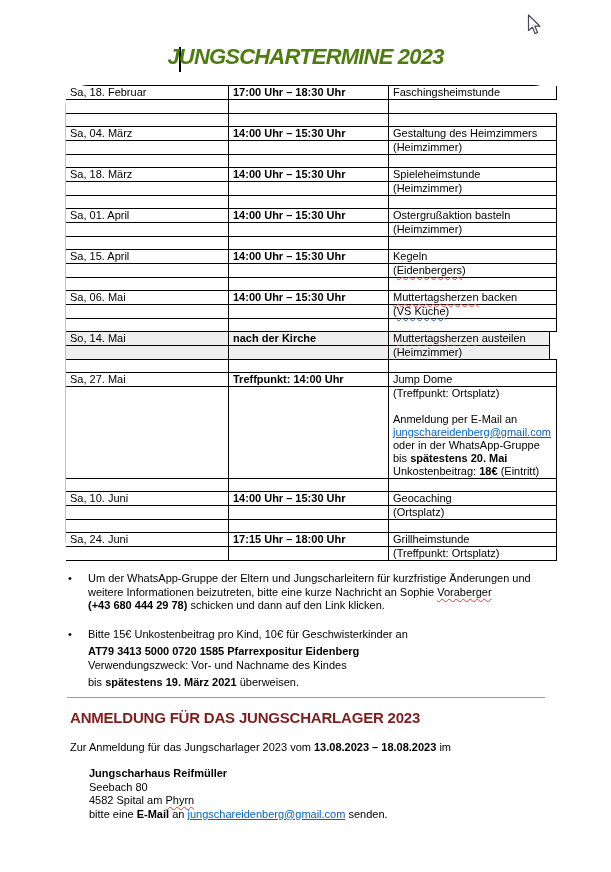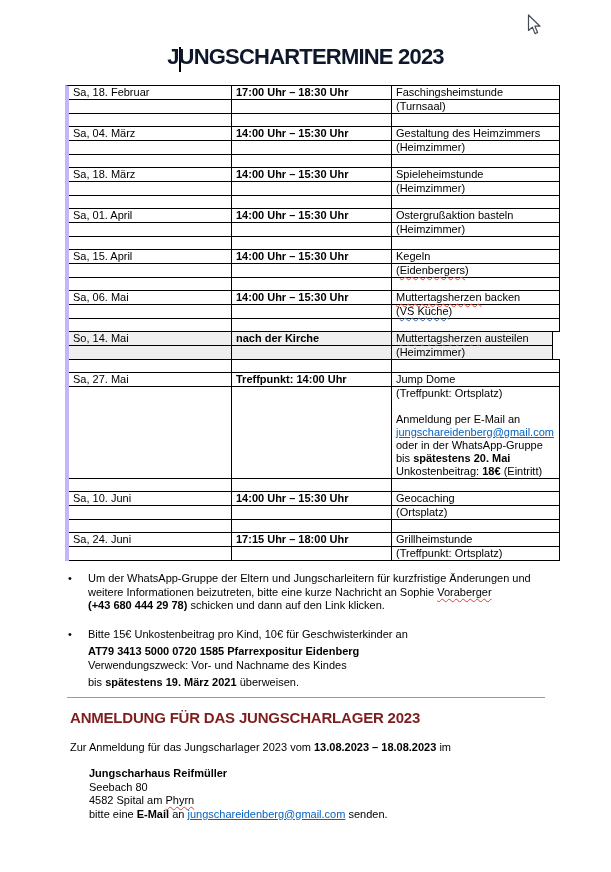--- a/index.html
+++ b/index.html
@@ -1,24 +1,24 @@
 <!DOCTYPE html>
 <html><head>
 <meta charset="utf-8">
 <style>
   html,body{margin:0;padding:0;background:#fff;}
   .page{position:relative;width:611px;height:872px;background:#fff;overflow:hidden;
         font-family:"Liberation Sans",sans-serif;color:#000;}
   
   .caret{position:absolute;left:179px;top:47px;width:1.5px;height:25px;background:#000;}
   h1.title{position:absolute;left:0;top:44px;width:611px;margin:0;text-align:center;
-           font-size:22px;font-weight:bold;letter-spacing:-0.8px;color:#0f172a;}
+           font-size:22px;font-weight:bold;letter-spacing:-0.8px;color:#4d7c0f;font-style:italic;}
   
   .tbl{position:absolute;left:65px;top:85px;width:491px;
-       border-top:1px solid #000;border-left:4px solid #c4b5fd;font-size:11px;}
+       border-top:1px solid #000;border-left:1px solid #c4b5fd;font-size:11px;border-radius:23px;}
   .trow{display:flex;align-items:stretch;border-bottom:1px solid #000;background:#fff;}
   .trow.hl{width:calc(100% - 7px);background:#EFEFEF;}
   .trow.hl .c{background:#EFEFEF;}
   .trow.afterhl{border-top:1px solid #000;margin-top:-1px;}
   .c{border-right:1px solid #000;padding:0 4px;min-height:13px;line-height:13px;
      white-space:nowrap;overflow:visible;}
   .c1{width:154px;flex:none;}
   .c2{width:151px;flex:none;font-weight:bold;}
   .c3{flex:1;}
   .sp .c{min-height:12px;height:12px;}
@@ -58,23 +58,20 @@
       <div class="trow">
         <div class="c c1">Sa, 18. Februar</div>
         <div class="c c2">17:00 Uhr – 18:30 Uhr</div>
         <div class="c c3">
           <div class="line"><span class="">Faschingsheimstunde</span></div>
         </div>
       </div>
       <div class="trow">
         <div class="c c1"></div>
         <div class="c c2"></div>
-        <div class="c c3">
-          <div class="line"><span class="">(Turnsaal)</span></div>
-        </div>
       </div>
       <div class="trow sp">
         <div class="c c1"></div>
         <div class="c c2"></div>
         <div class="c c3"></div>
       </div>
       <div class="trow">
         <div class="c c1">Sa, 04. März</div>
         <div class="c c2">14:00 Uhr – 15:30 Uhr</div>
         <div class="c c3">

